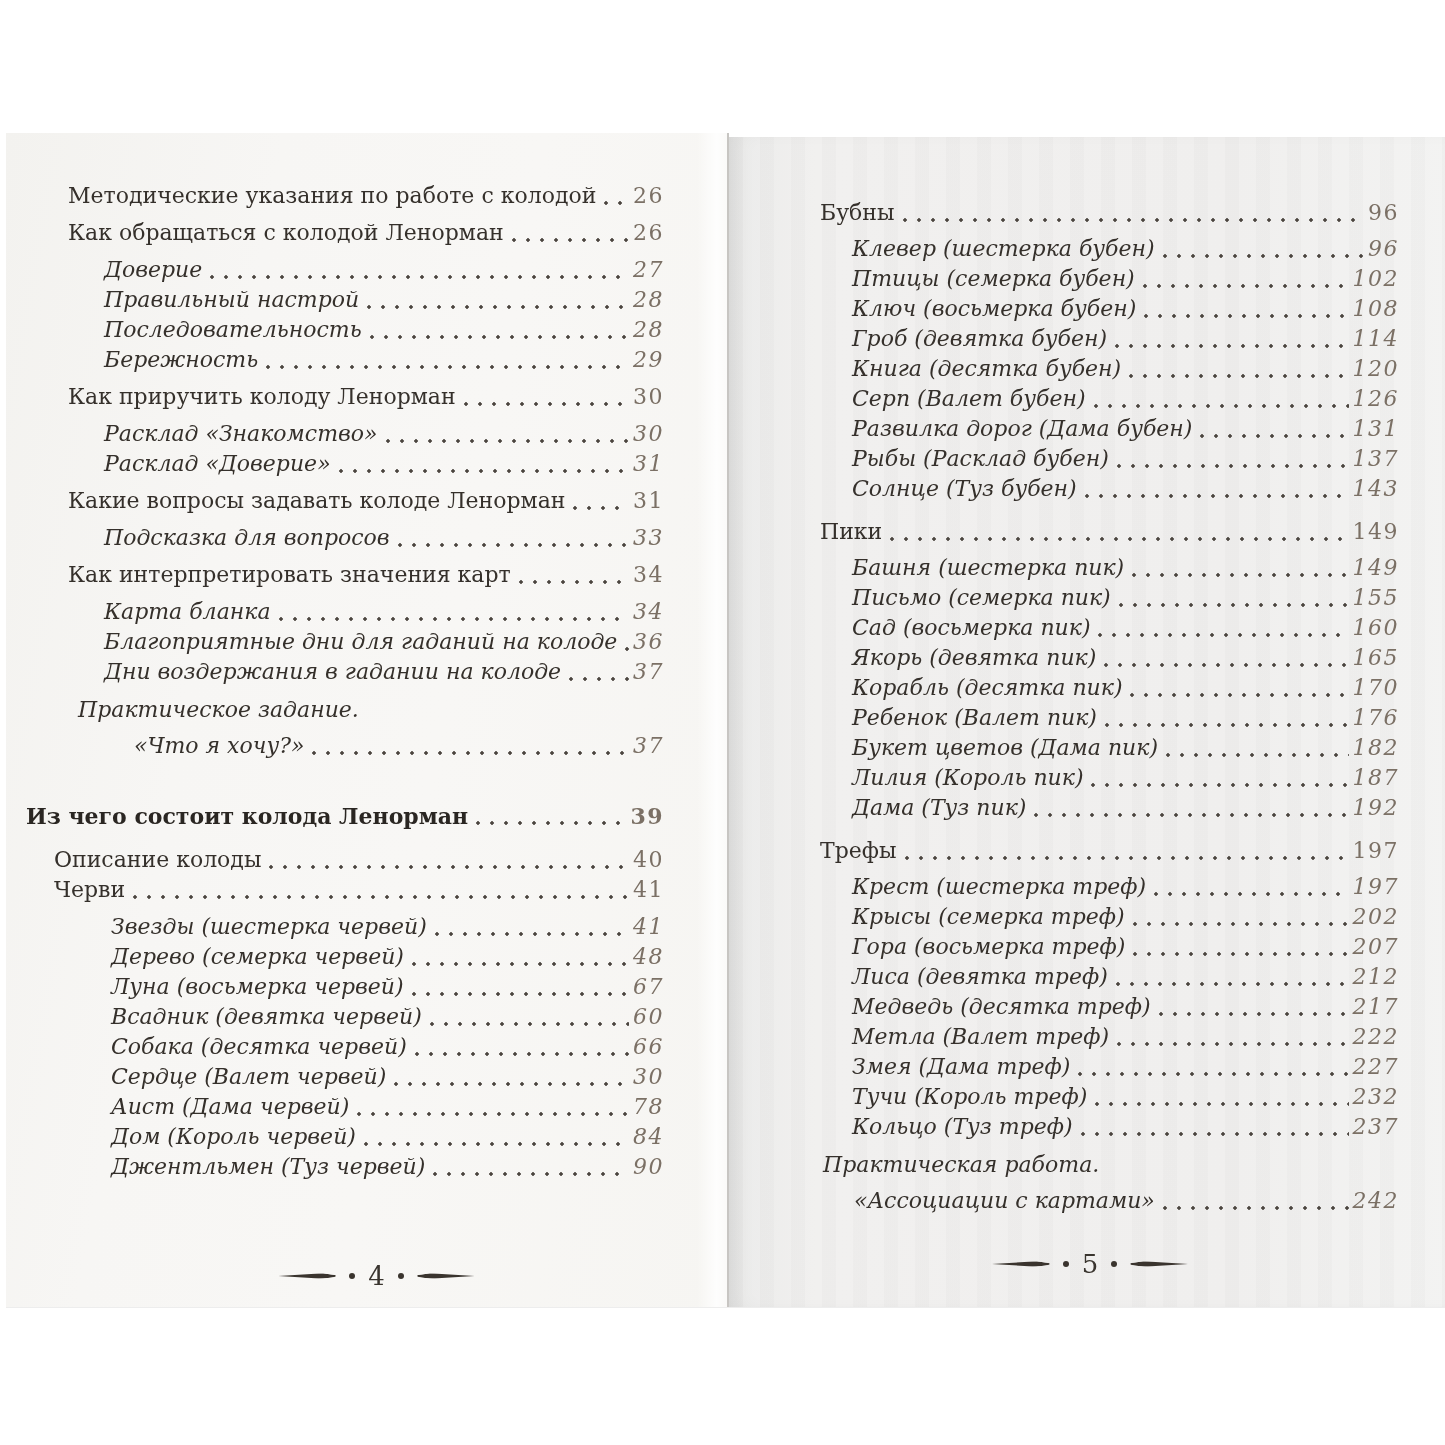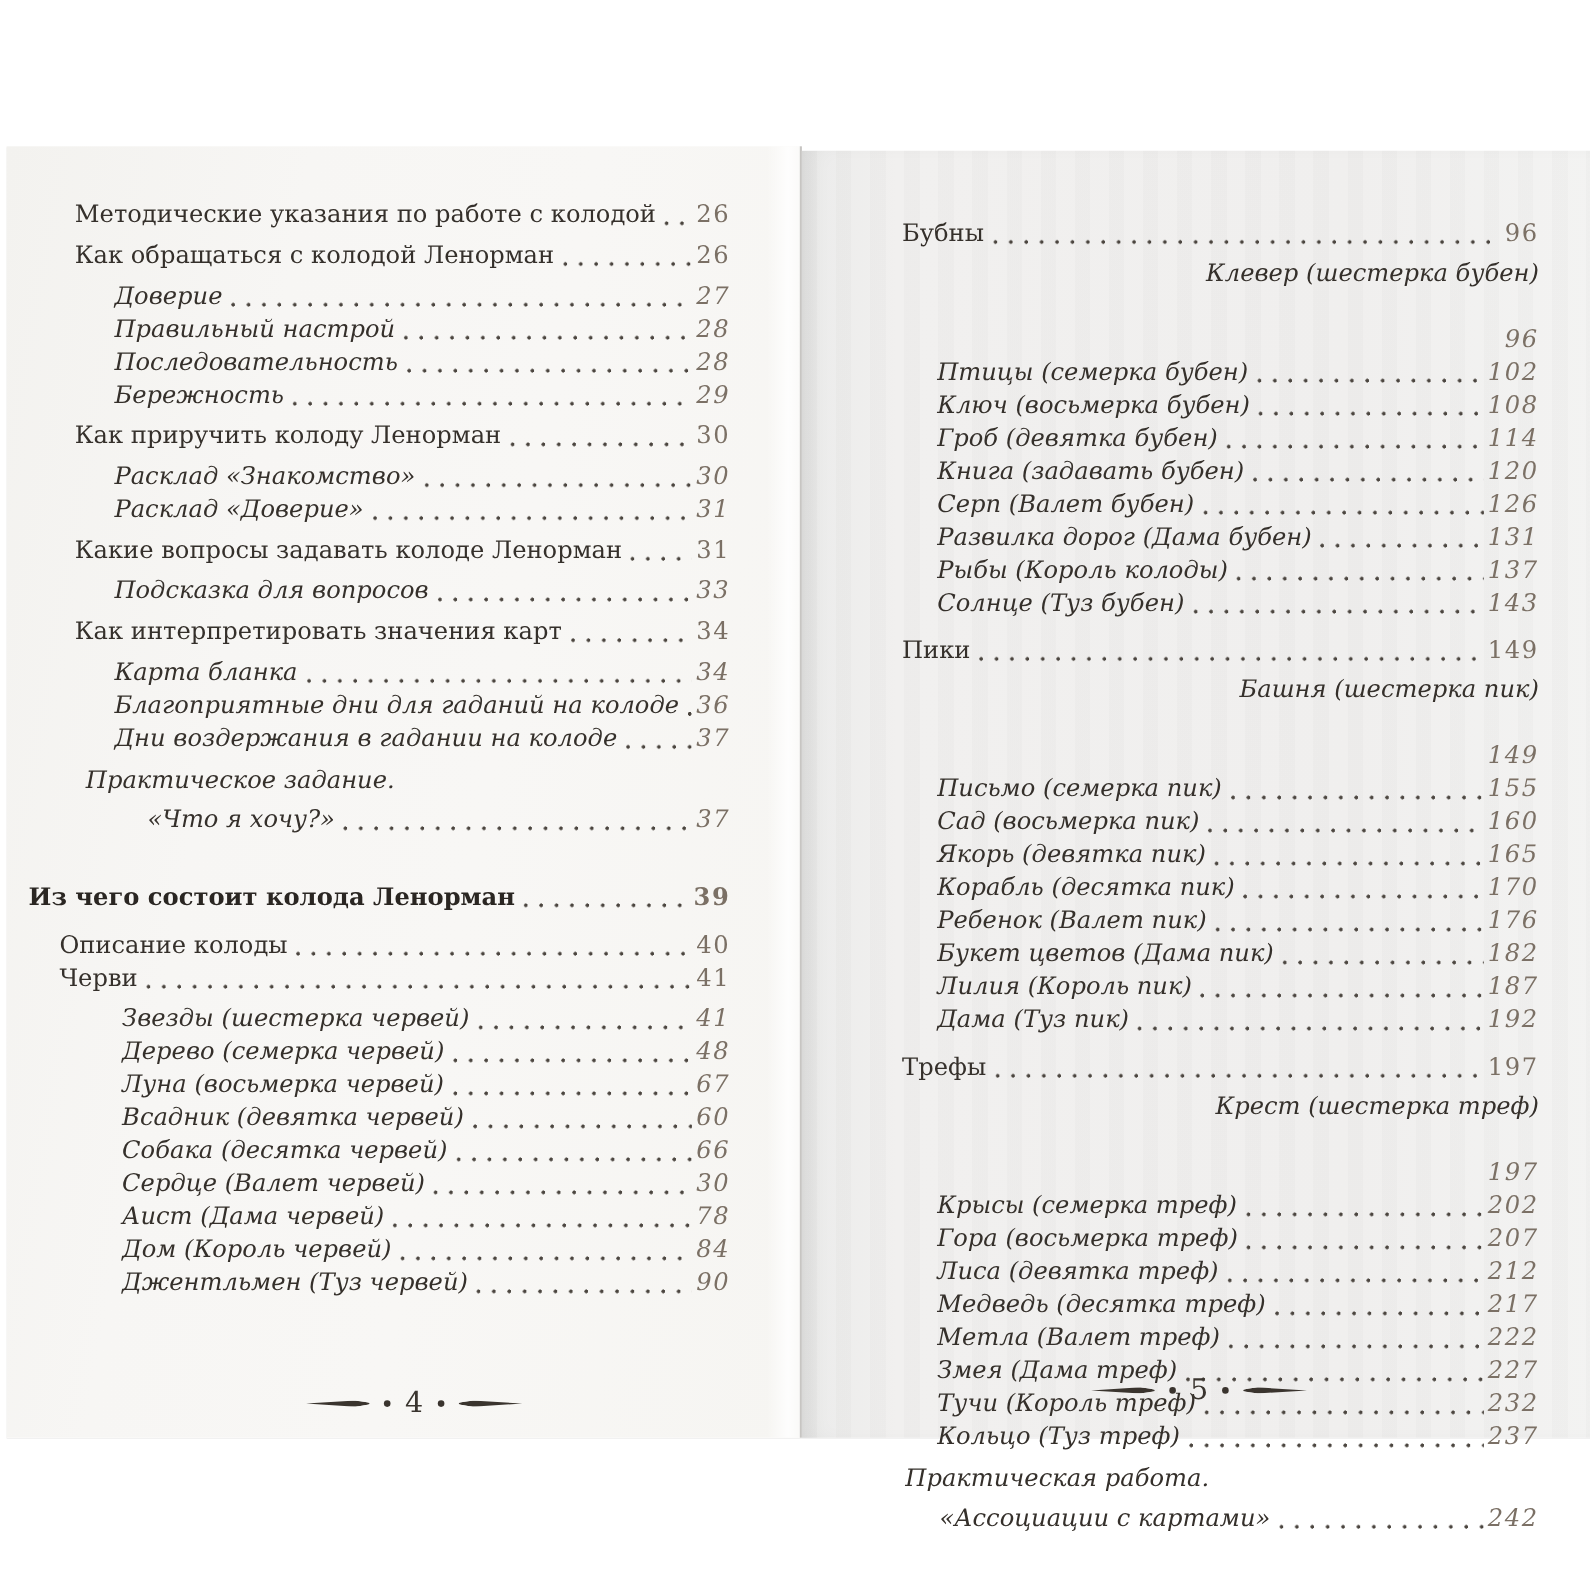--- a/index.html
+++ b/index.html
@@ -76,21 +76,21 @@
   .page-left .practical + .quote { margin-top: 6px; }
   .page-left .quote     { margin-left: 122px; font-style: italic; }
   .page-left .chapter   { margin-left: 14px; font-weight: bold; margin-top: 40px; color: #2a2622; }
   .page-left .chapter + .row { margin-top: 14px; }
   .page-left .group     { margin-left: 42px; }
   .page-left .group + .card { margin-top: 7px; }
   .page-left .card      { margin-left: 99px; font-style: italic; }
 
   
   .page-right .group    { margin-left: 0; margin-top: 13px; }
-  .page-right .group + .row { margin-top: 6px; flex-direction: column; }
+  .page-right .group + .row { margin-top: 6px; }
   .page-right .card     { margin-left: 32px; font-style: italic; }
   .page-right .practical{ margin-left: 3px; font-style: italic; margin-top: 8px; }
   .page-right .practical + .quote { margin-top: 6px; }
   .page-right .quote    { margin-left: 34px; font-style: italic; }
 
   .footer {
     position: absolute; left: 0; right: 0;
     display: flex; justify-content: center; align-items: center;
     gap: 13px;
     color: #34302b;
@@ -291,36 +291,36 @@
             <span class="t">Ключ (восьмерка бубен)</span>
             <span class="dots"></span>
             <span class="num">108</span>
           </div>
           <div class="row card">
             <span class="t">Гроб (девятка бубен)</span>
             <span class="dots"></span>
             <span class="num">114</span>
           </div>
           <div class="row card">
-            <span class="t">Книга (задавать бубен)</span>
+            <span class="t">Книга (десятка бубен)</span>
             <span class="dots"></span>
             <span class="num">120</span>
           </div>
           <div class="row card">
             <span class="t">Серп (Валет бубен)</span>
             <span class="dots"></span>
             <span class="num">126</span>
           </div>
           <div class="row card">
             <span class="t">Развилка дорог (Дама бубен)</span>
             <span class="dots"></span>
             <span class="num">131</span>
           </div>
           <div class="row card">
-            <span class="t">Рыбы (Король колоды)</span>
+            <span class="t">Рыбы (Расклад бубен)</span>
             <span class="dots"></span>
             <span class="num">137</span>
           </div>
           <div class="row card">
             <span class="t">Солнце (Туз бубен)</span>
             <span class="dots"></span>
             <span class="num">143</span>
           </div>
           <div class="row group">
             <span class="t">Пики</span>

